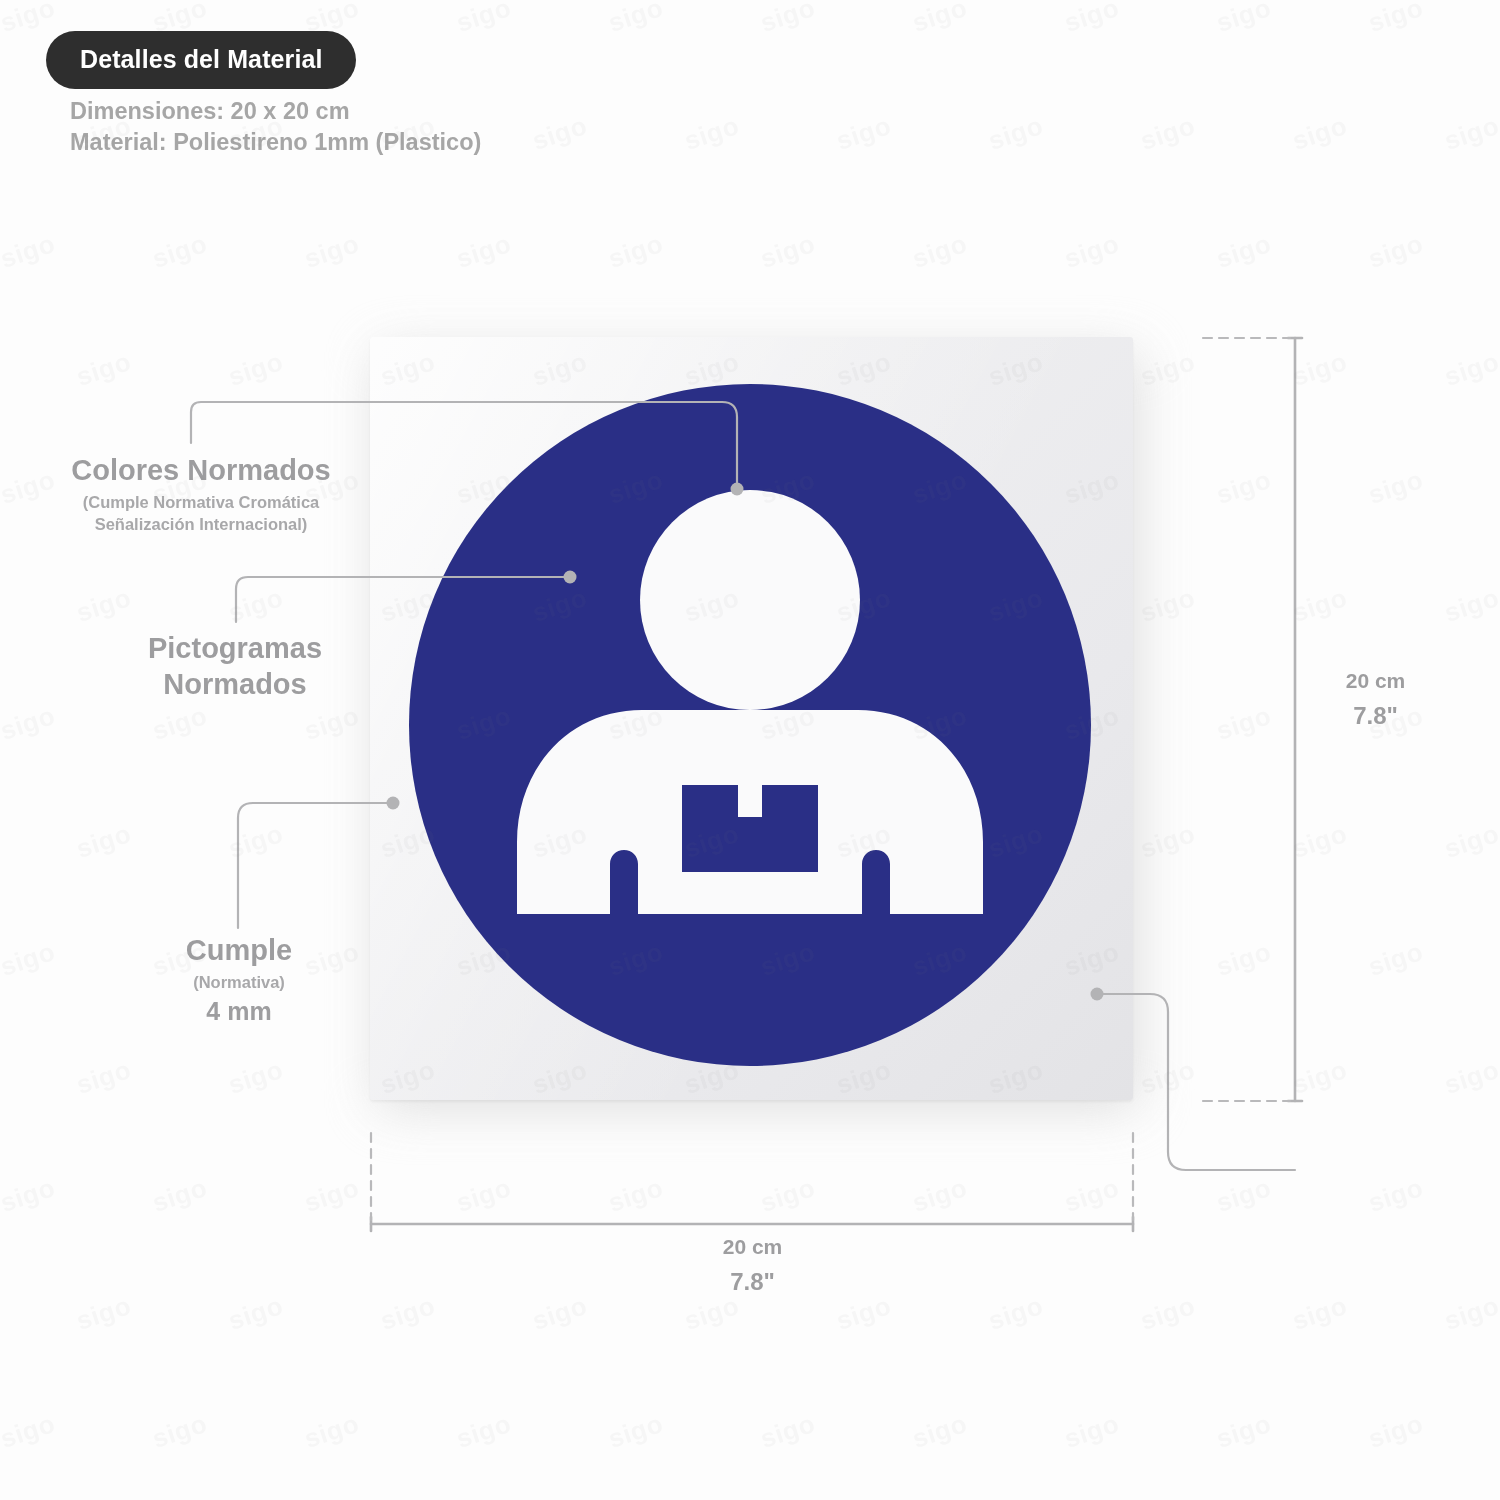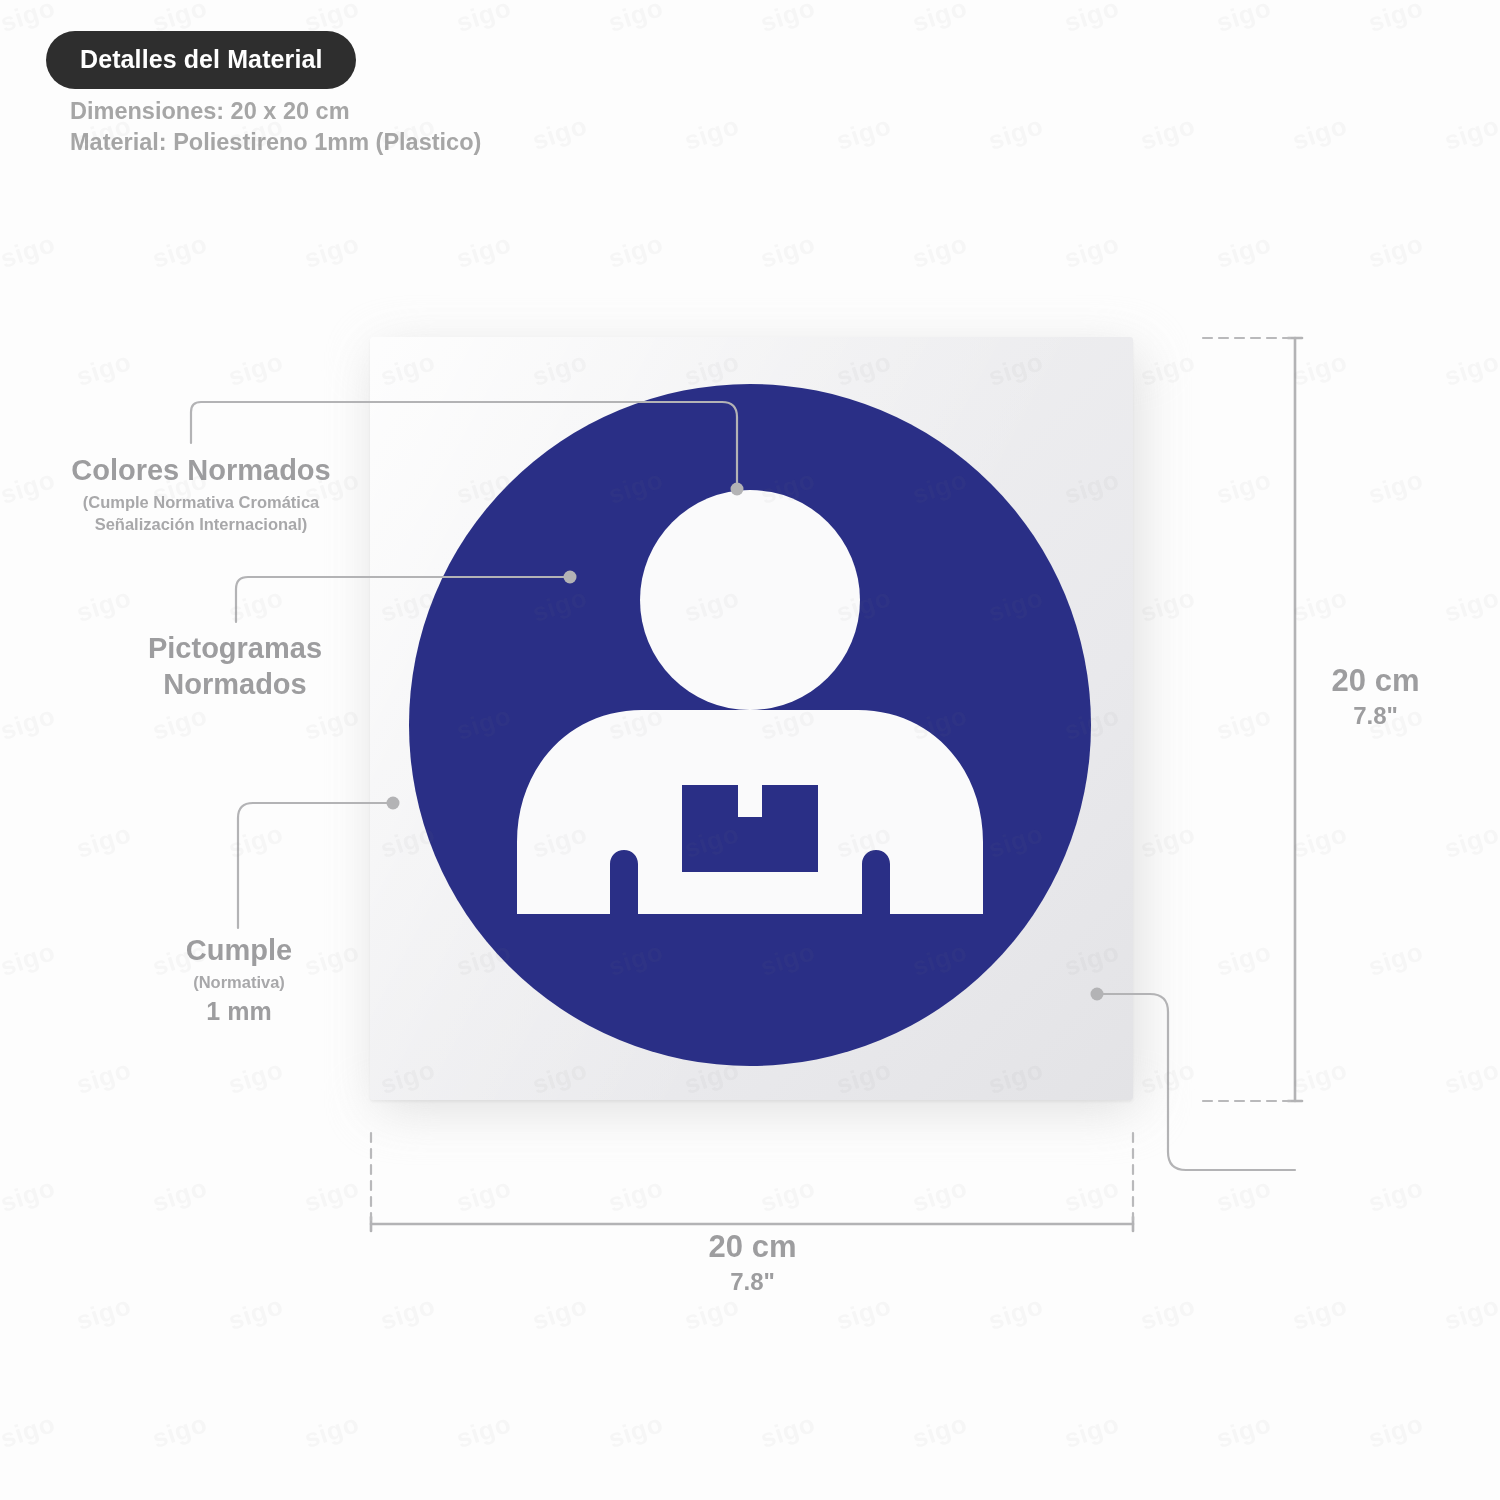--- a/index.html
+++ b/index.html
@@ -146,21 +146,21 @@
   #annot-espesor { left: 128px; top: 932px; width: 222px; }
 
   
   .dimlabel {
     position: absolute;
     z-index: 25;
     text-align: center;
     color: #9d9d9f;
   }
   .dimlabel .big {
-    font-size: 31px;
+    font-size: 21px;
     font-weight: 700;
     line-height: 38px;
   }
   .dimlabel .small {
     font-size: 24px;
     font-weight: 700;
     line-height: 32px;
   }
   #dim-right { left: 1288px; top: 662px; width: 175px; text-align: center; }
   #dim-bottom { left: 640px; top: 1228px; width: 225px; }
@@ -400,21 +400,21 @@
   </div>
 
   <div class="annot" id="annot-picto">
     <div class="title">Pictogramas
 Normados</div>
   </div>
 
   <div class="annot" id="annot-espesor">
     <div class="title">Cumple</div>
     <div class="sub">(Normativa)</div>
-    <div class="value">1 mm</div>
+    <div class="value">4 mm</div>
   </div>
 
   <div class="dimlabel" id="dim-right">
     <div class="big">20 cm</div>
     <div class="small">7.8"</div>
   </div>
 
   <div class="dimlabel" id="dim-bottom">
     <div class="big">20 cm</div>
     <div class="small">7.8"</div>

